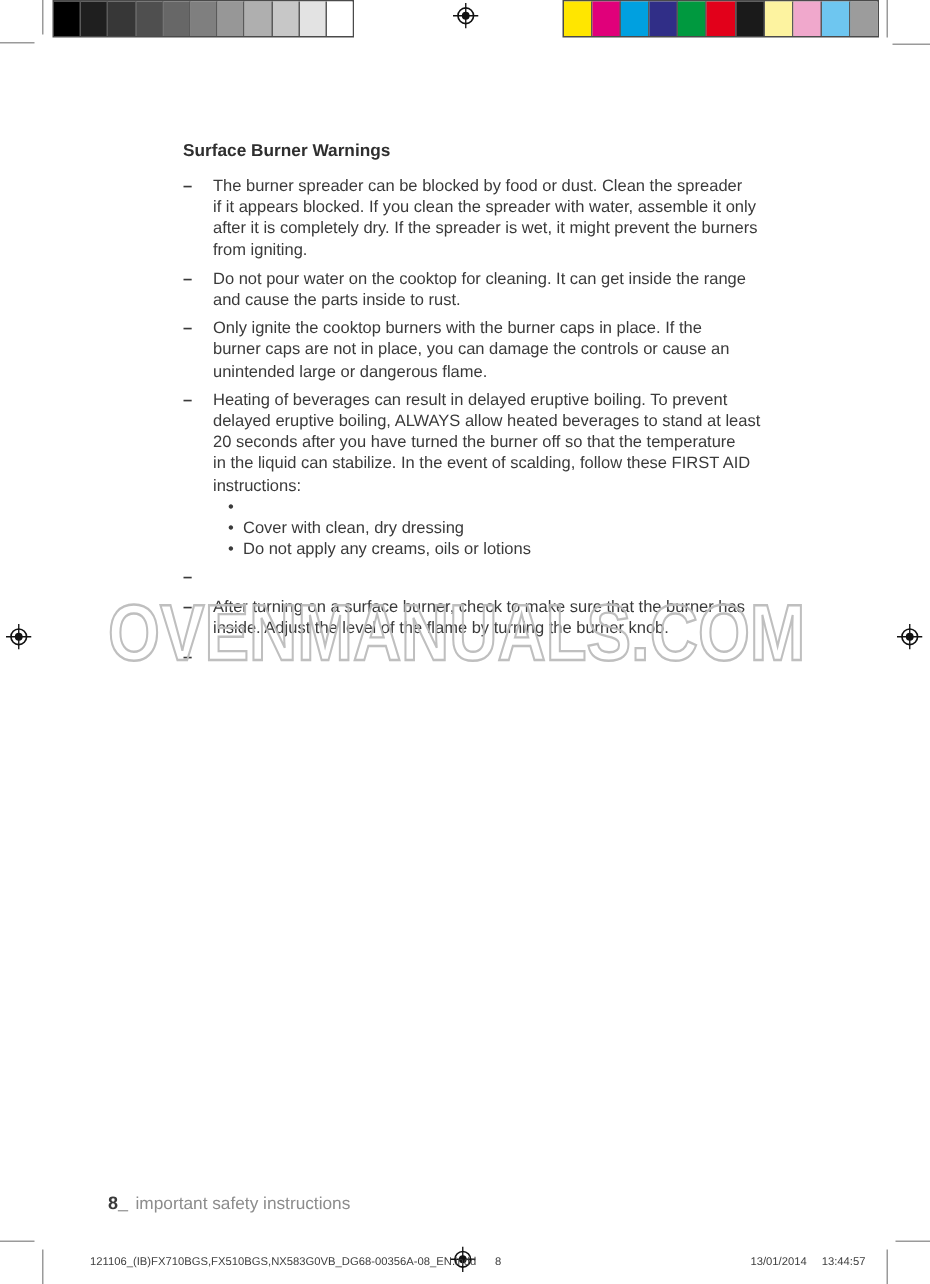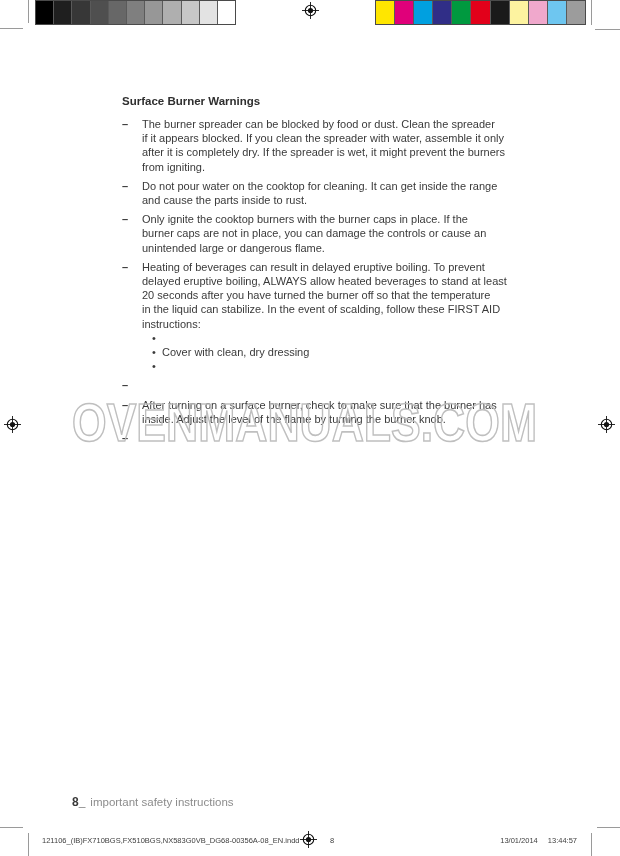--- a/index.html
+++ b/index.html
@@ -47,21 +47,21 @@
     transform:scaleX(0.84); transform-origin:left top; opacity:0.95;
   }
 
   
   .footer { position:absolute; left:72px; top:795px; font-size:11.5px; }
   .footer .page-num { font-weight:bold; color:#3a3a3a; font-size:12px;text-align:center; }
   .footer .section  { color:#8c8c8c; margin-left:5px; }
 
   
   .imprint { position:absolute; top:836px; left:0; width:620px; font-size:7.5px; color:#3e3e3e; }
-  .imprint .file  { position:absolute; left:42px; top:0; white-space:nowrap; }
+  .imprint .file  { position:absolute; left:60px; top:0; white-space:nowrap; }
   .imprint .pgno  { position:absolute; left:330px; top:0; }
   .imprint .right { position:absolute; right:43px; top:0; white-space:nowrap; }
   .imprint .date { margin-right:10px; }
 </style>
 </head>
 <body>
 
 <div class="scan">
 
   <div class="strip gray-strip">
@@ -157,20 +157,21 @@
     </div>
     <div class="row bullet">
       <span class="marker">•</span>
     </div>
     <div class="row bullet">
       <span class="marker">•</span>
       <span class="text">Cover with clean, dry dressing</span>
     </div>
     <div class="row bullet">
       <span class="marker">•</span>
+      <span class="text">Do not apply any creams, oils or lotions</span>
     </div>
     <div class="row dash">
       <span class="marker">–</span>
     </div>
     <div class="row dash">
       <span class="marker">–</span>
       <span class="text">After turning on a surface burner, check to make sure that the burner has
 inside. Adjust the level of the flame by turning the burner knob.</span>
     </div>
     <div class="row dash">

